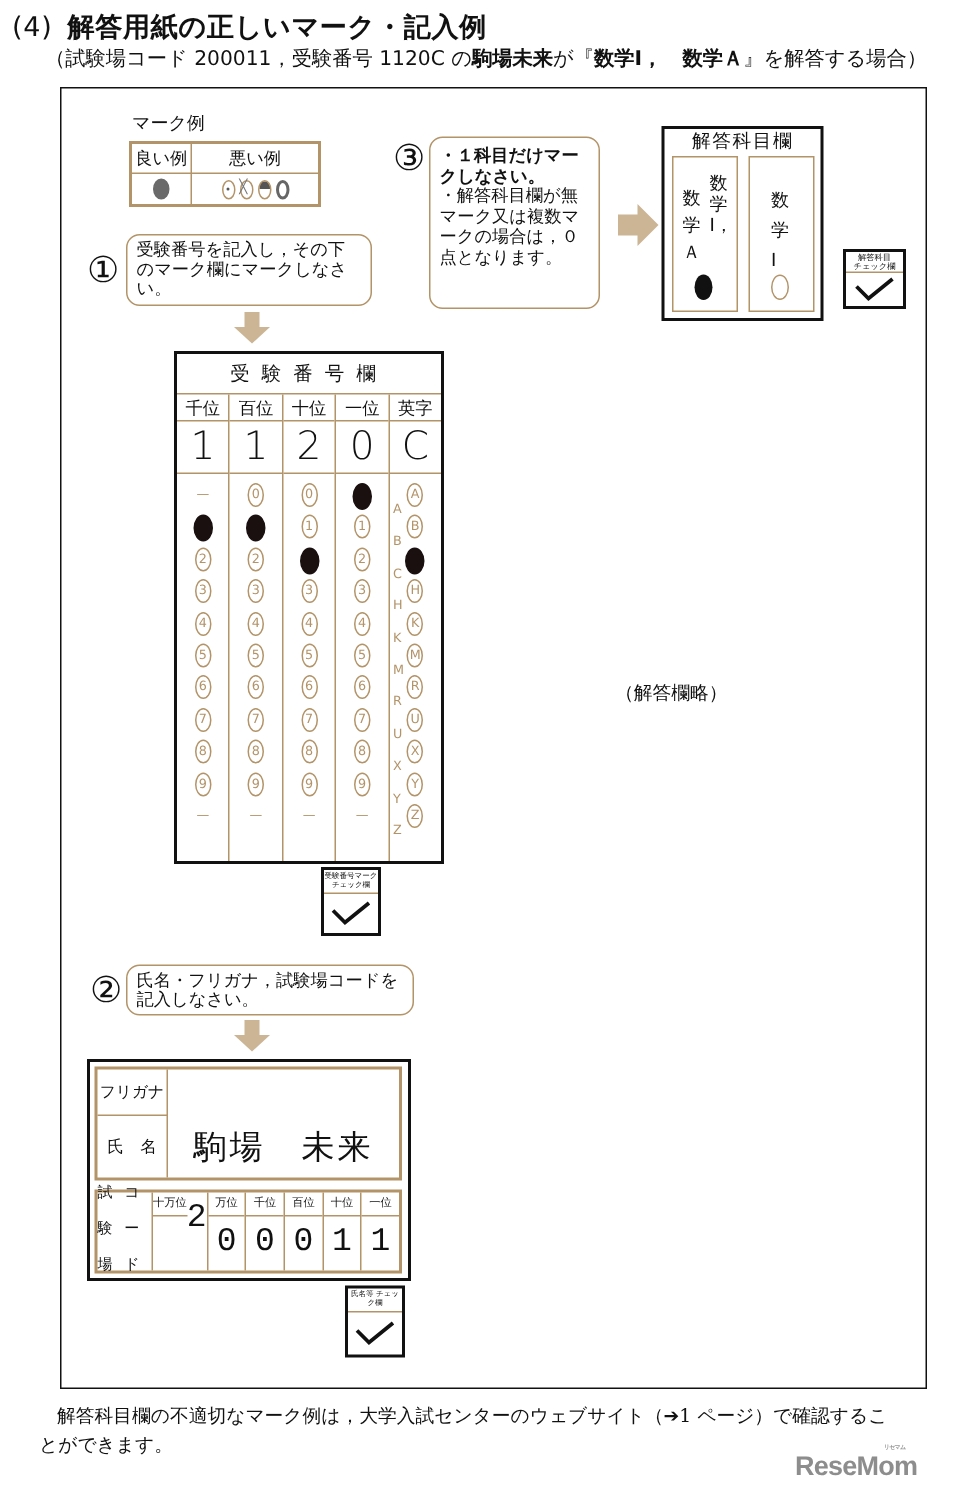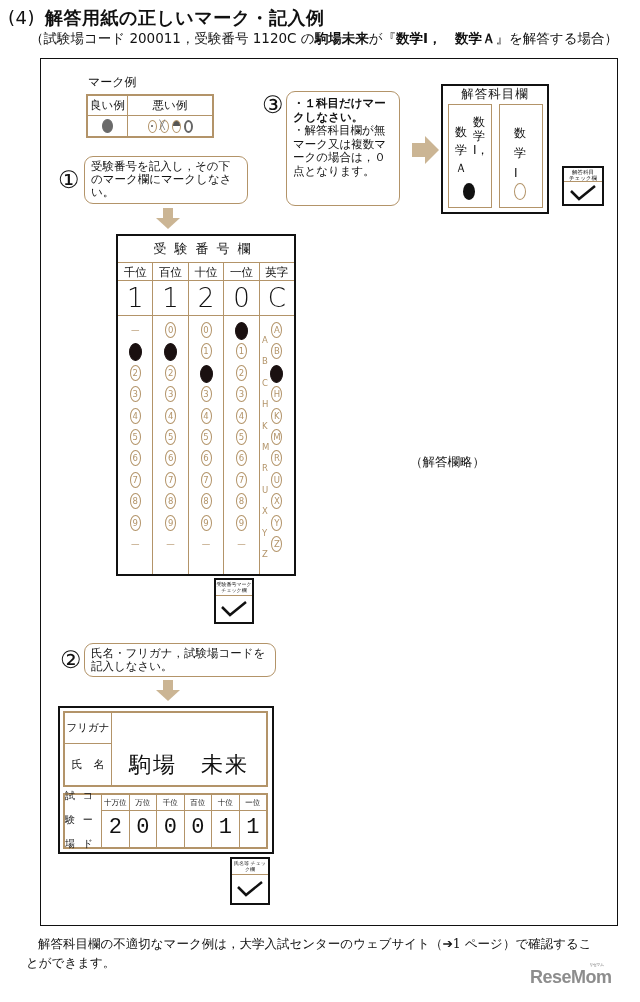--- a/index.html
+++ b/index.html
@@ -258,21 +258,21 @@
     <div class="nb-cell" style="left:0; top:0; width:47px; height:31px; border-right:1.5px solid #b39469; border-bottom:1.5px solid #b39469; font-size:10.5px;">フリガナ</div>
     <div class="nb-cell" style="left:0; top:31px; width:47px; height:41px; border-right:1.5px solid #b39469; font-size:11px;">氏　名</div>
     <div class="nb-cell" style="left:47px; top:31px; width:154px; height:41px; font-size:22px; letter-spacing:2px;">駒場　未来</div>
   </div>
   <div class="nb-inner" style="left:3px; top:85px; width:205px; height:56px;">
     <div class="nb-cell" style="left:0; top:0; width:37px; height:52px; border-right:1.5px solid #b39469; flex-direction:row; font-size:10px; line-height:24px;">
       <span>試験場</span>
       <span>コード</span>
     </div>
     <div id="code-cols" style="position:absolute; left:37px; top:0; right:0; height:52px; display:flex;">
-        <div style="flex: 1 1 0%; border-right: 1.5px solid rgb(179, 148, 105); display: flex; flex-direction: column;">
+        <div style="flex: 1 1 0%; border-right: 1.5px solid rgb(179, 148, 105); display: flex; flex-direction: row;">
           <div style="height: 16px; border-bottom: 1.5px solid rgb(179, 148, 105); font-size: 7.5px; text-align: center; line-height: 16px; white-space: nowrap;">十万位</div>
           <div style="flex: 1 1 0%; font-size: 22px; text-align: center; line-height: 34px; font-weight: 300;">2</div>
         </div>
         <div style="flex: 1 1 0%; border-right: 1.5px solid rgb(179, 148, 105); display: flex; flex-direction: column;">
           <div style="height: 16px; border-bottom: 1.5px solid rgb(179, 148, 105); font-size: 7.5px; text-align: center; line-height: 16px; white-space: nowrap;">万位</div>
           <div style="flex: 1 1 0%; font-size: 22px; text-align: center; line-height: 34px; font-weight: 300;">0</div>
         </div>
         <div style="flex: 1 1 0%; border-right: 1.5px solid rgb(179, 148, 105); display: flex; flex-direction: column;">
           <div style="height: 16px; border-bottom: 1.5px solid rgb(179, 148, 105); font-size: 7.5px; text-align: center; line-height: 16px; white-space: nowrap;">千位</div>
           <div style="flex: 1 1 0%; font-size: 22px; text-align: center; line-height: 34px; font-weight: 300;">0</div>

